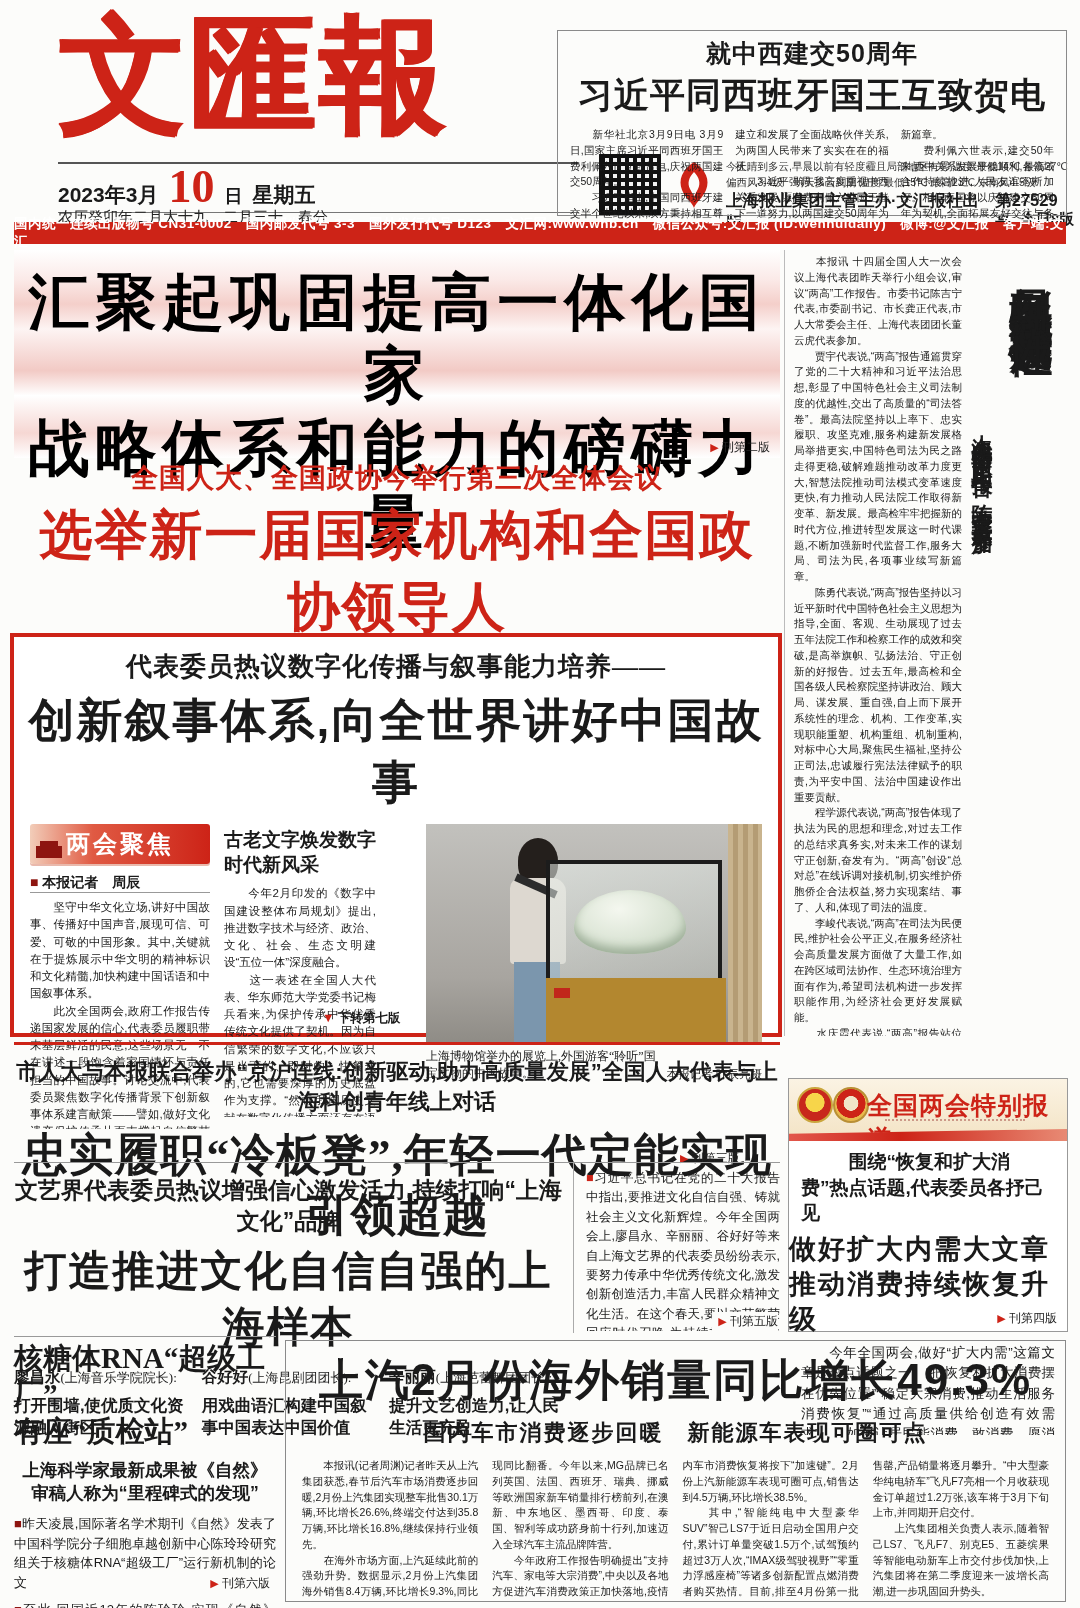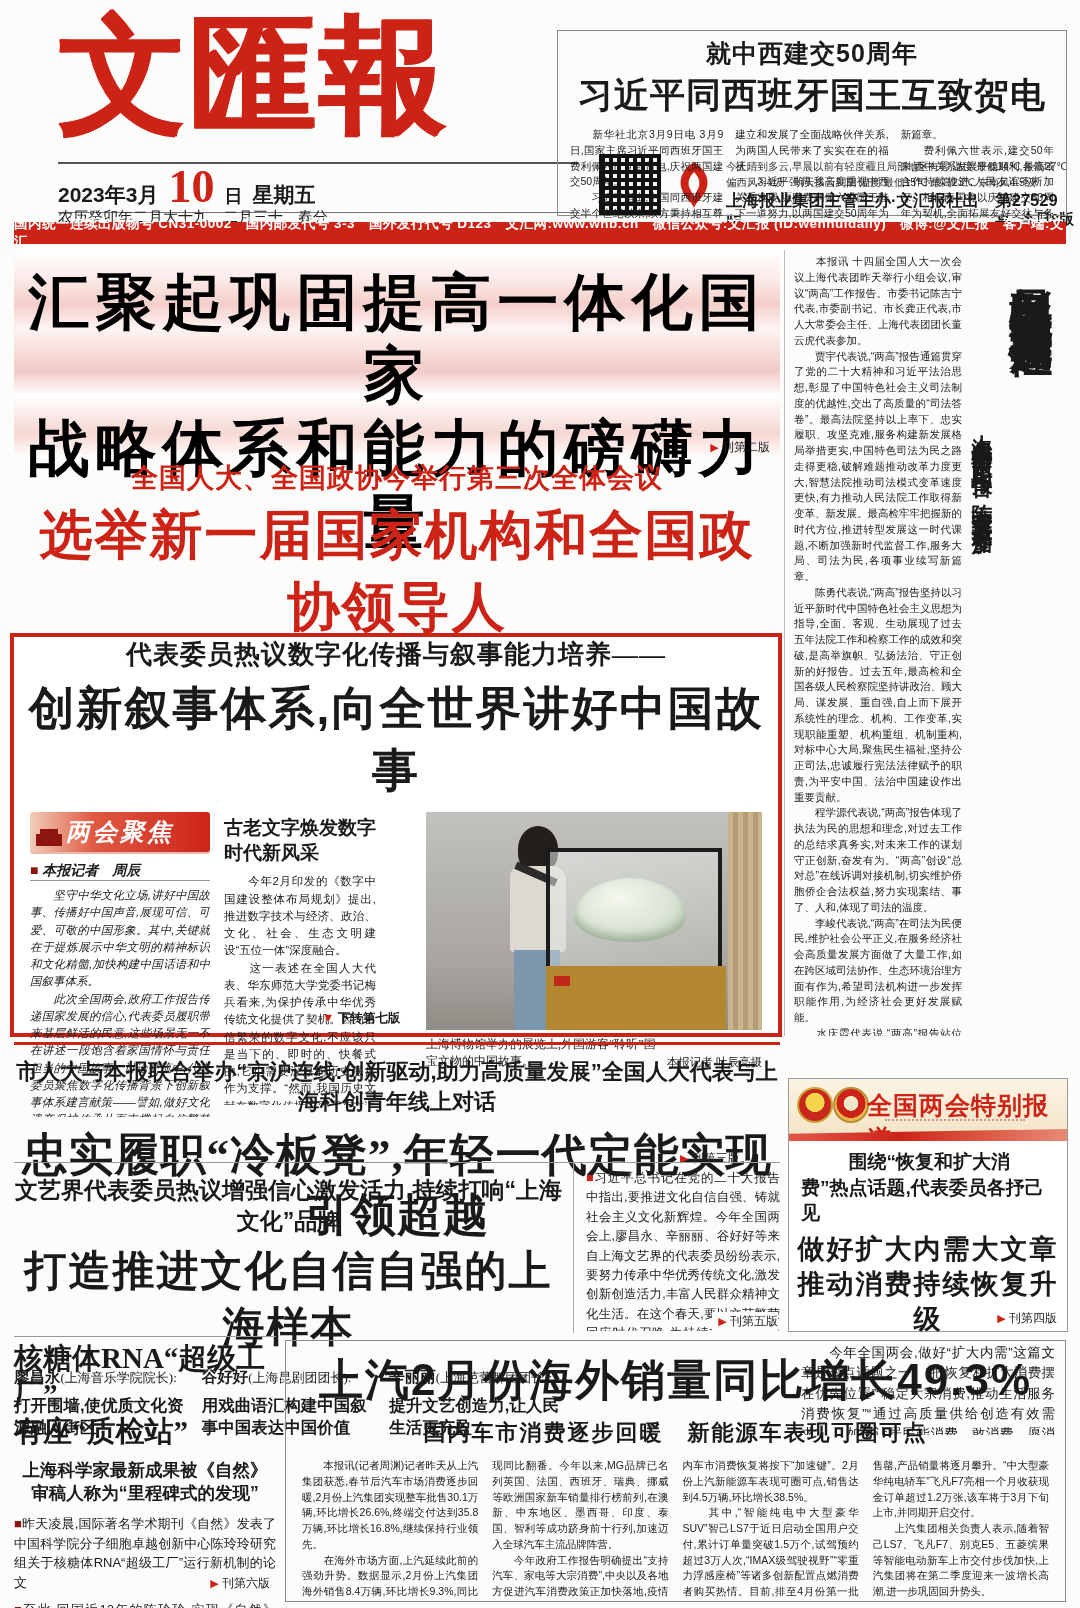--- a/index.html
+++ b/index.html
@@ -51,24 +51,24 @@
 
   
   .election{left:14px;top:460px;width:766px;}
   .el-kicker{text-align:center;color:#cd2317;font-size:27px;font-weight:bold;letter-spacing:1px;}
   .el-head{text-align:center;color:#cd2317;font-size:53px;font-weight:900;letter-spacing:2px;margin-top:4px;}
   .el-cols{display:flex;gap:14px;margin-top:12px;height:64px;overflow:hidden;}
   .el-cols>div{flex:1;font-size:10.5px;line-height:1.45;}
 
   
   .feature{left:10px;top:633px;width:772px;height:404px;border:4px solid #cd2317;box-sizing:border-box;background:#fff;}
-  .ft-kicker{text-align:center;font-size:26px;font-weight:bold;letter-spacing:1px;font-family:"Liberation Serif",serif;}
+  .ft-kicker{text-align:center;font-size:26px;font-weight:bold;margin-top:12px;letter-spacing:1px;font-family:"Liberation Serif",serif;}
   .ft-head{text-align:center;font-size:46px;font-weight:900;letter-spacing:2px;margin-top:6px;}
   .ft-body{display:flex;gap:14px;padding:10px 16px 0 16px;}
-  .ft-c1{width:208px;font-style:italic;}
+  .ft-c1{width:208px;}
   .badge{width:180px;height:40px;background:linear-gradient(90deg,#f2cdb9,#e05a43 35%,#cd2317);
          border-radius:3px;display:flex;align-items:center;justify-content:center;color:#fff;
          font-size:24px;font-weight:900;letter-spacing:3px;position:relative;box-shadow:0 2px 0 #e9b9ac;}
   .tam{position:absolute;left:6px;bottom:6px;width:26px;height:12px;background:#8d1510;}
   .tam:before{content:"";position:absolute;left:4px;top:-5px;width:18px;height:5px;background:#8d1510;}
   .byline{font-size:14px;font-weight:bold;margin:10px 0 6px 0;border-bottom:1px solid #999;padding-bottom:0;}
   .byline .sq{color:#8d1510;}
   .ft-c1-text,.ft-c2-text{font-size:11.5px;line-height:1.5;}
   .ft-c1-text{height:230px;overflow:hidden;}
   .ft-c2{width:188px;}
@@ -129,21 +129,21 @@
   .special{left:788px;top:1078px;width:280px;height:254px;border:1px solid #999;box-sizing:border-box;background:#fff;}
   .sp-banner{position:relative;height:62px;background:linear-gradient(180deg,#fbf3e3,#f3e3c4);overflow:hidden;}
   .sp-title{position:absolute;left:78px;top:10px;font-size:25px;font-weight:900;color:#cd2317;letter-spacing:1px;}
   .sp-dots{position:absolute;left:96px;top:40px;width:140px;border-top:2px dotted #c98;}
   .sp-ribbon{position:absolute;left:0;bottom:0;width:100%;height:12px;
              background:linear-gradient(90deg,#e2574b,#cd2317 40%,#e88a74);clip-path:polygon(0 40%,100% 0,100% 100%,0 100%);}
   .emblem{position:absolute;top:8px;width:32px;height:32px;border-radius:50%;}
   .emblem.nat{left:8px;background:radial-gradient(circle at 50% 42%,#f7d54a 0 38%,#c8271c 40%);border:2px solid #caa53c;}
   .emblem.cppcc{left:44px;background:radial-gradient(circle at 50% 45%,#f0e6c8 0 30%,#cd2317 32% 60%,#e8b94d 62%);border:2px solid #b98f35;}
   .sp-kicker{font-size:19px;font-weight:bold;line-height:1.35;padding:8px 12px 0 12px;text-indent:2.5em;}
-  .sp-head{text-align:center;font-size:27px;font-weight:900;letter-spacing:2px;line-height:1.3;margin-top:6px;font-family:"Liberation Serif",serif;}
+  .sp-head{font-size:27px;font-weight:900;letter-spacing:2px;line-height:1.3;margin-top:6px;font-family:"Liberation Serif",serif;}
   .sp-body{font-size:13.5px;line-height:1.5;text-align:justify;padding:6px 12px 0 12px;height:92px;overflow:hidden;}
   .sp-ref{position:absolute;right:10px;bottom:4px;background:#fff;padding-left:6px;}
 
   
   .rna{left:14px;top:1340px;width:262px;height:262px;}
   .rna-head{font-size:29px;font-weight:900;line-height:1.25;font-family:"Liberation Serif",serif;}
   .rna-sub{text-align:center;font-size:17.5px;font-weight:bold;line-height:1.35;margin-top:10px;}
   .rna-body{font-size:13px;line-height:1.5;margin-top:8px;text-align:justify;}
   .rna-body .sq{color:#8d1510;}
   .rna-ref{position:absolute;right:6px;bottom:10px;}

